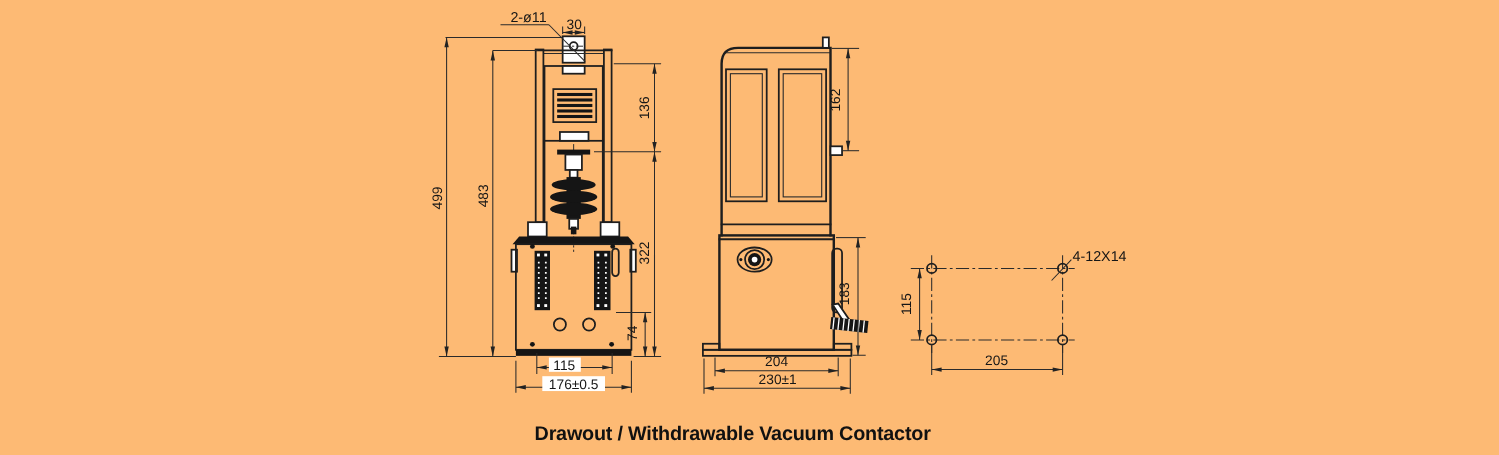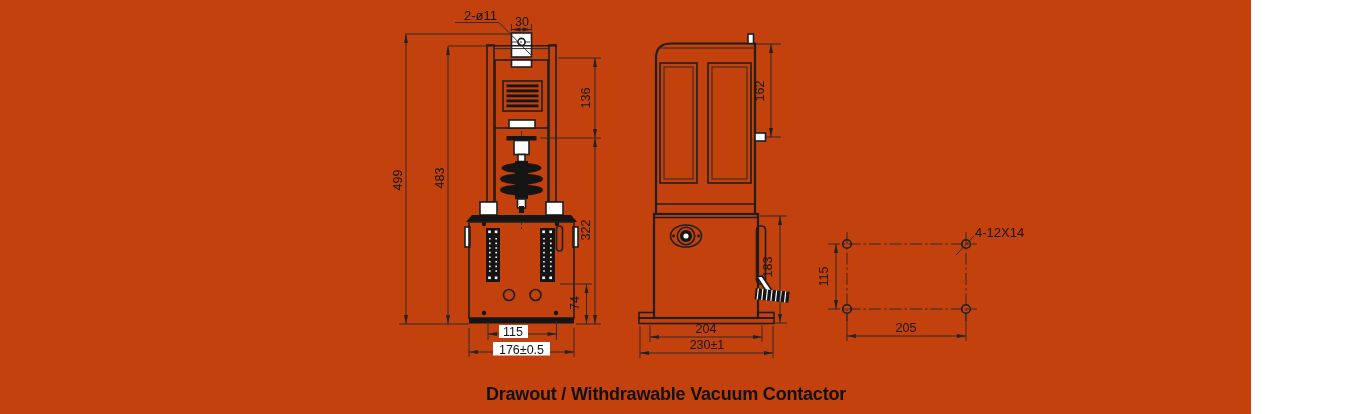--- a/index.html
+++ b/index.html
@@ -1,16 +1,16 @@
 <!DOCTYPE html>
 <html><head>
 <meta charset="utf-8">
 <style>
   html,body{margin:0;padding:0;background:#ffffff;}
-  .stage{position:relative;width:1251px;height:414px;background:#c2410c;overflow:hidden;}
+  .stage{position:relative;width:1363px;height:414px;background:#fdba74;overflow:hidden;}
   svg{display:block;}
   .o  {fill:none;stroke:#1e1e1e;stroke-width:1.6;stroke-linecap:square;}
   .ow {fill:#ffffff;stroke:#1e1e1e;stroke-width:1.6;}
   .o2 {fill:none;stroke:#1e1e1e;stroke-width:2.2;stroke-linecap:square;}
   .tn {fill:none;stroke:#2a2a2a;stroke-width:1;}
   .fb {fill:#151515;stroke:none;}
   .dim{fill:none;stroke:#2a2a2a;stroke-width:0.95;}
   .da {marker-start:url(#arrS);marker-end:url(#arrE);}
   .cl {fill:none;stroke:#2a2a2a;stroke-width:0.95;stroke-dasharray:12 3 2.5 3;}
   .cds{fill:none;stroke:#2a2a2a;stroke-width:0.9;stroke-dasharray:6 2 2 2;}

